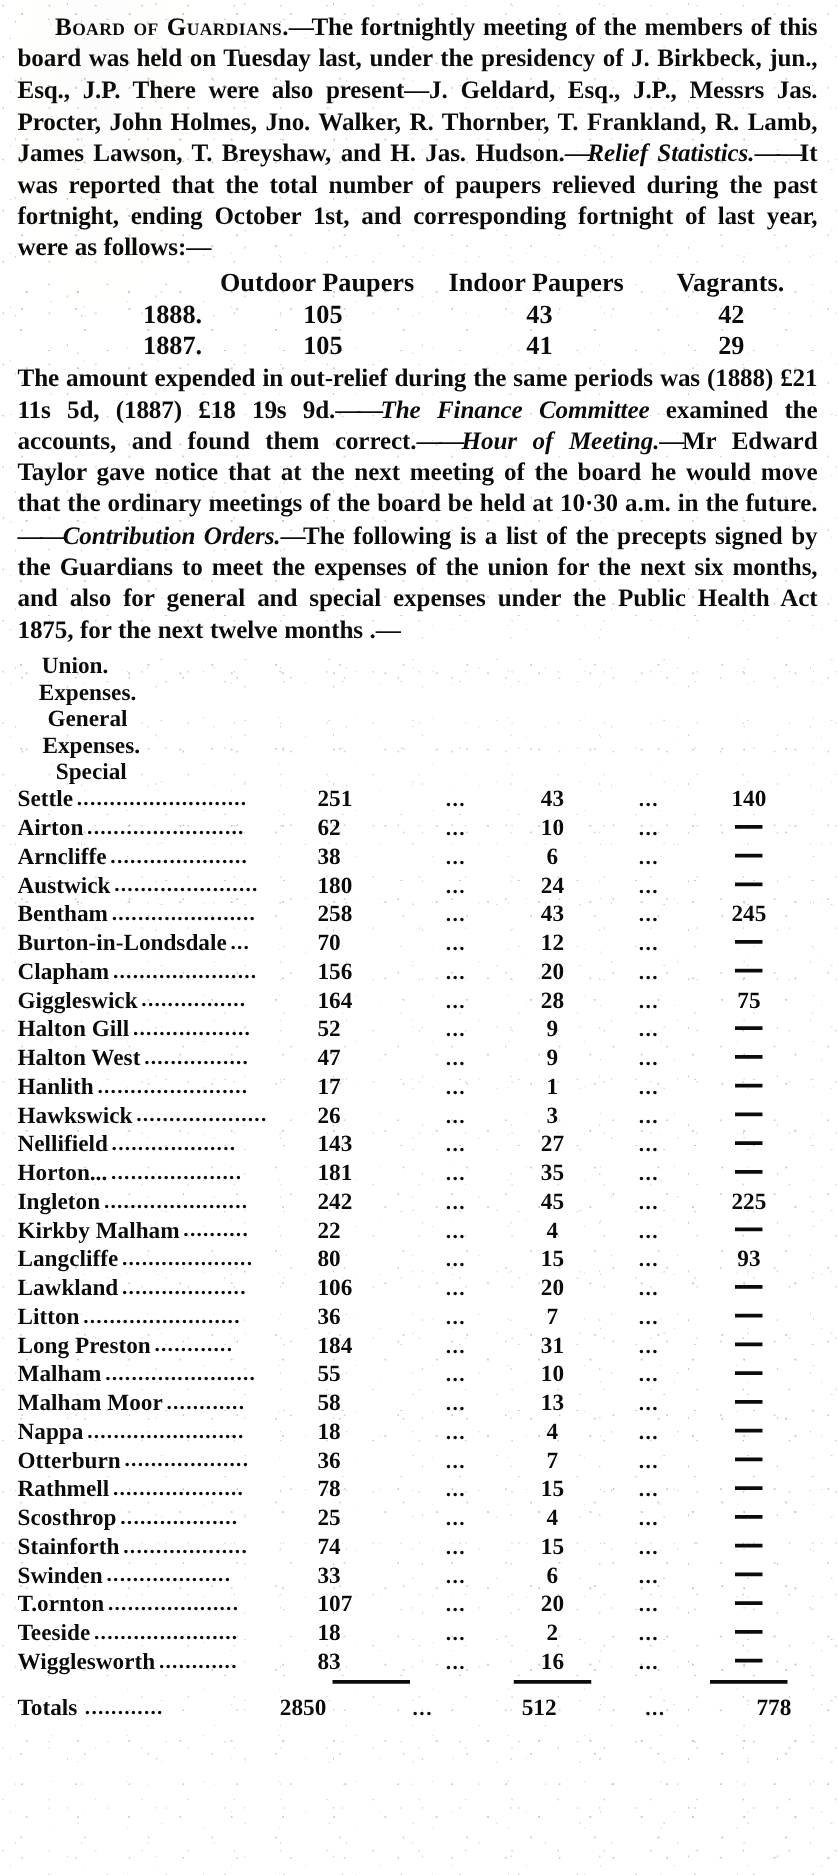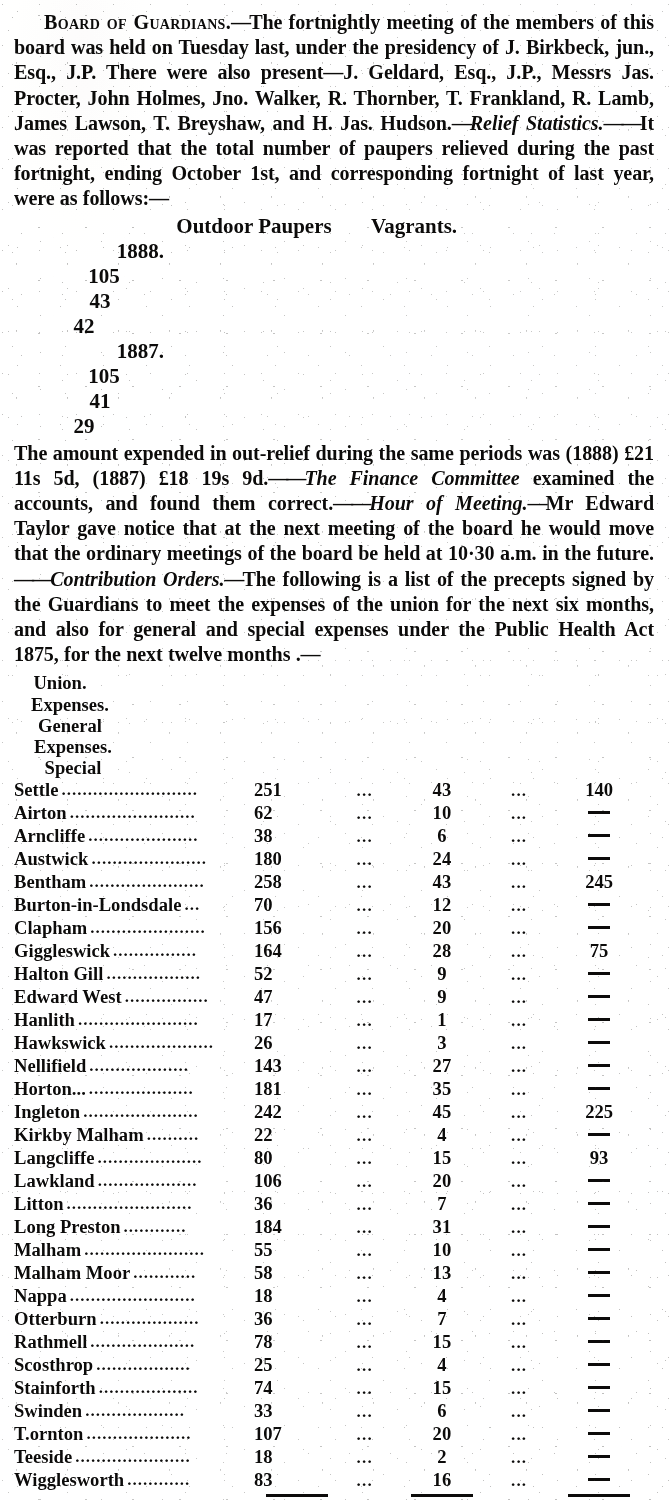--- a/index.html
+++ b/index.html
@@ -90,21 +90,20 @@
     padding-left: 150px;
   }
   .pauper-head span { text-align: center; }
   .ph-c1 { width: 180px; }
   .ph-c2 { width: 172px; }
   .ph-c3 { width: 140px; }
 
   .pauper-row {
     display: flex;
     align-items: baseline;
-    flex-direction: column;
   }
   .pr-year { width: 150px; text-align: right; padding-right: 8px; }
   .pr-v1   { width: 180px; text-align: center; }
   .pr-v2   { width: 172px; text-align: center; }
   .pr-v3   { width: 140px; text-align: center; }
 
   
   .precepts {
     margin-top: 4px;
     font-weight: 700;
@@ -207,20 +206,21 @@
 
 <div id="scan">
 
   <div class="prose">
     <p class="p-first"><span class="smallcaps">Board of Guardians.</span><span class="emdash">—</span><span>The fortnightly meeting of the members of this board was held on Tuesday last, under the presidency of J. Birkbeck, jun., Esq., J.P. There were also present—J. Geldard, Esq., J.P., Messrs Jas. Procter, John Holmes, Jno. Walker, R. Thornber, T. Frankland, R. Lamb, James Lawson, T. Breyshaw, and H. Jas. Hudson.</span><span class="emdash">—</span><span class="ital">Relief Statistics.</span><span class="emdash">——</span><span>It was reported that the total number of paupers relieved during the past fortnight, ending October 1st, and corresponding fortnight of last year, were as follows:—</span></p>
   </div>
 
   <div class="pauper-block">
     <div class="pauper-head">
       <span class="ph-c1">Outdoor Paupers</span>
+      <span class="ph-c2">Indoor Paupers</span>
       <span class="ph-c3">Vagrants.</span>
     </div>
     <div class="pauper-row">
       <span class="pr-year">1888.</span>
       <span class="pr-v1">105</span>
       <span class="pr-v2">43</span>
       <span class="pr-v3">42</span>
     </div>
     <div class="pauper-row">
       <span class="pr-year">1887.</span>
@@ -341,21 +341,21 @@
             <span class="leader">..................</span>
           </span>
           <span class="cell-union">52</span>
           <span class="cell-dots">...</span>
           <span class="cell-gen">9</span>
           <span class="cell-dots2">...</span>
           <span class="cell-spc"><i class="dash-mark"></i></span>
         </div>
         <div class="pc-row">
           <span class="cell-name">
-            <span class="name-text">Edward West</span>
+            <span class="name-text">Halton West</span>
             <span class="leader">................</span>
           </span>
           <span class="cell-union">47</span>
           <span class="cell-dots">...</span>
           <span class="cell-gen">9</span>
           <span class="cell-dots2">...</span>
           <span class="cell-spc"><i class="dash-mark"></i></span>
         </div>
         <div class="pc-row">
           <span class="cell-name">

